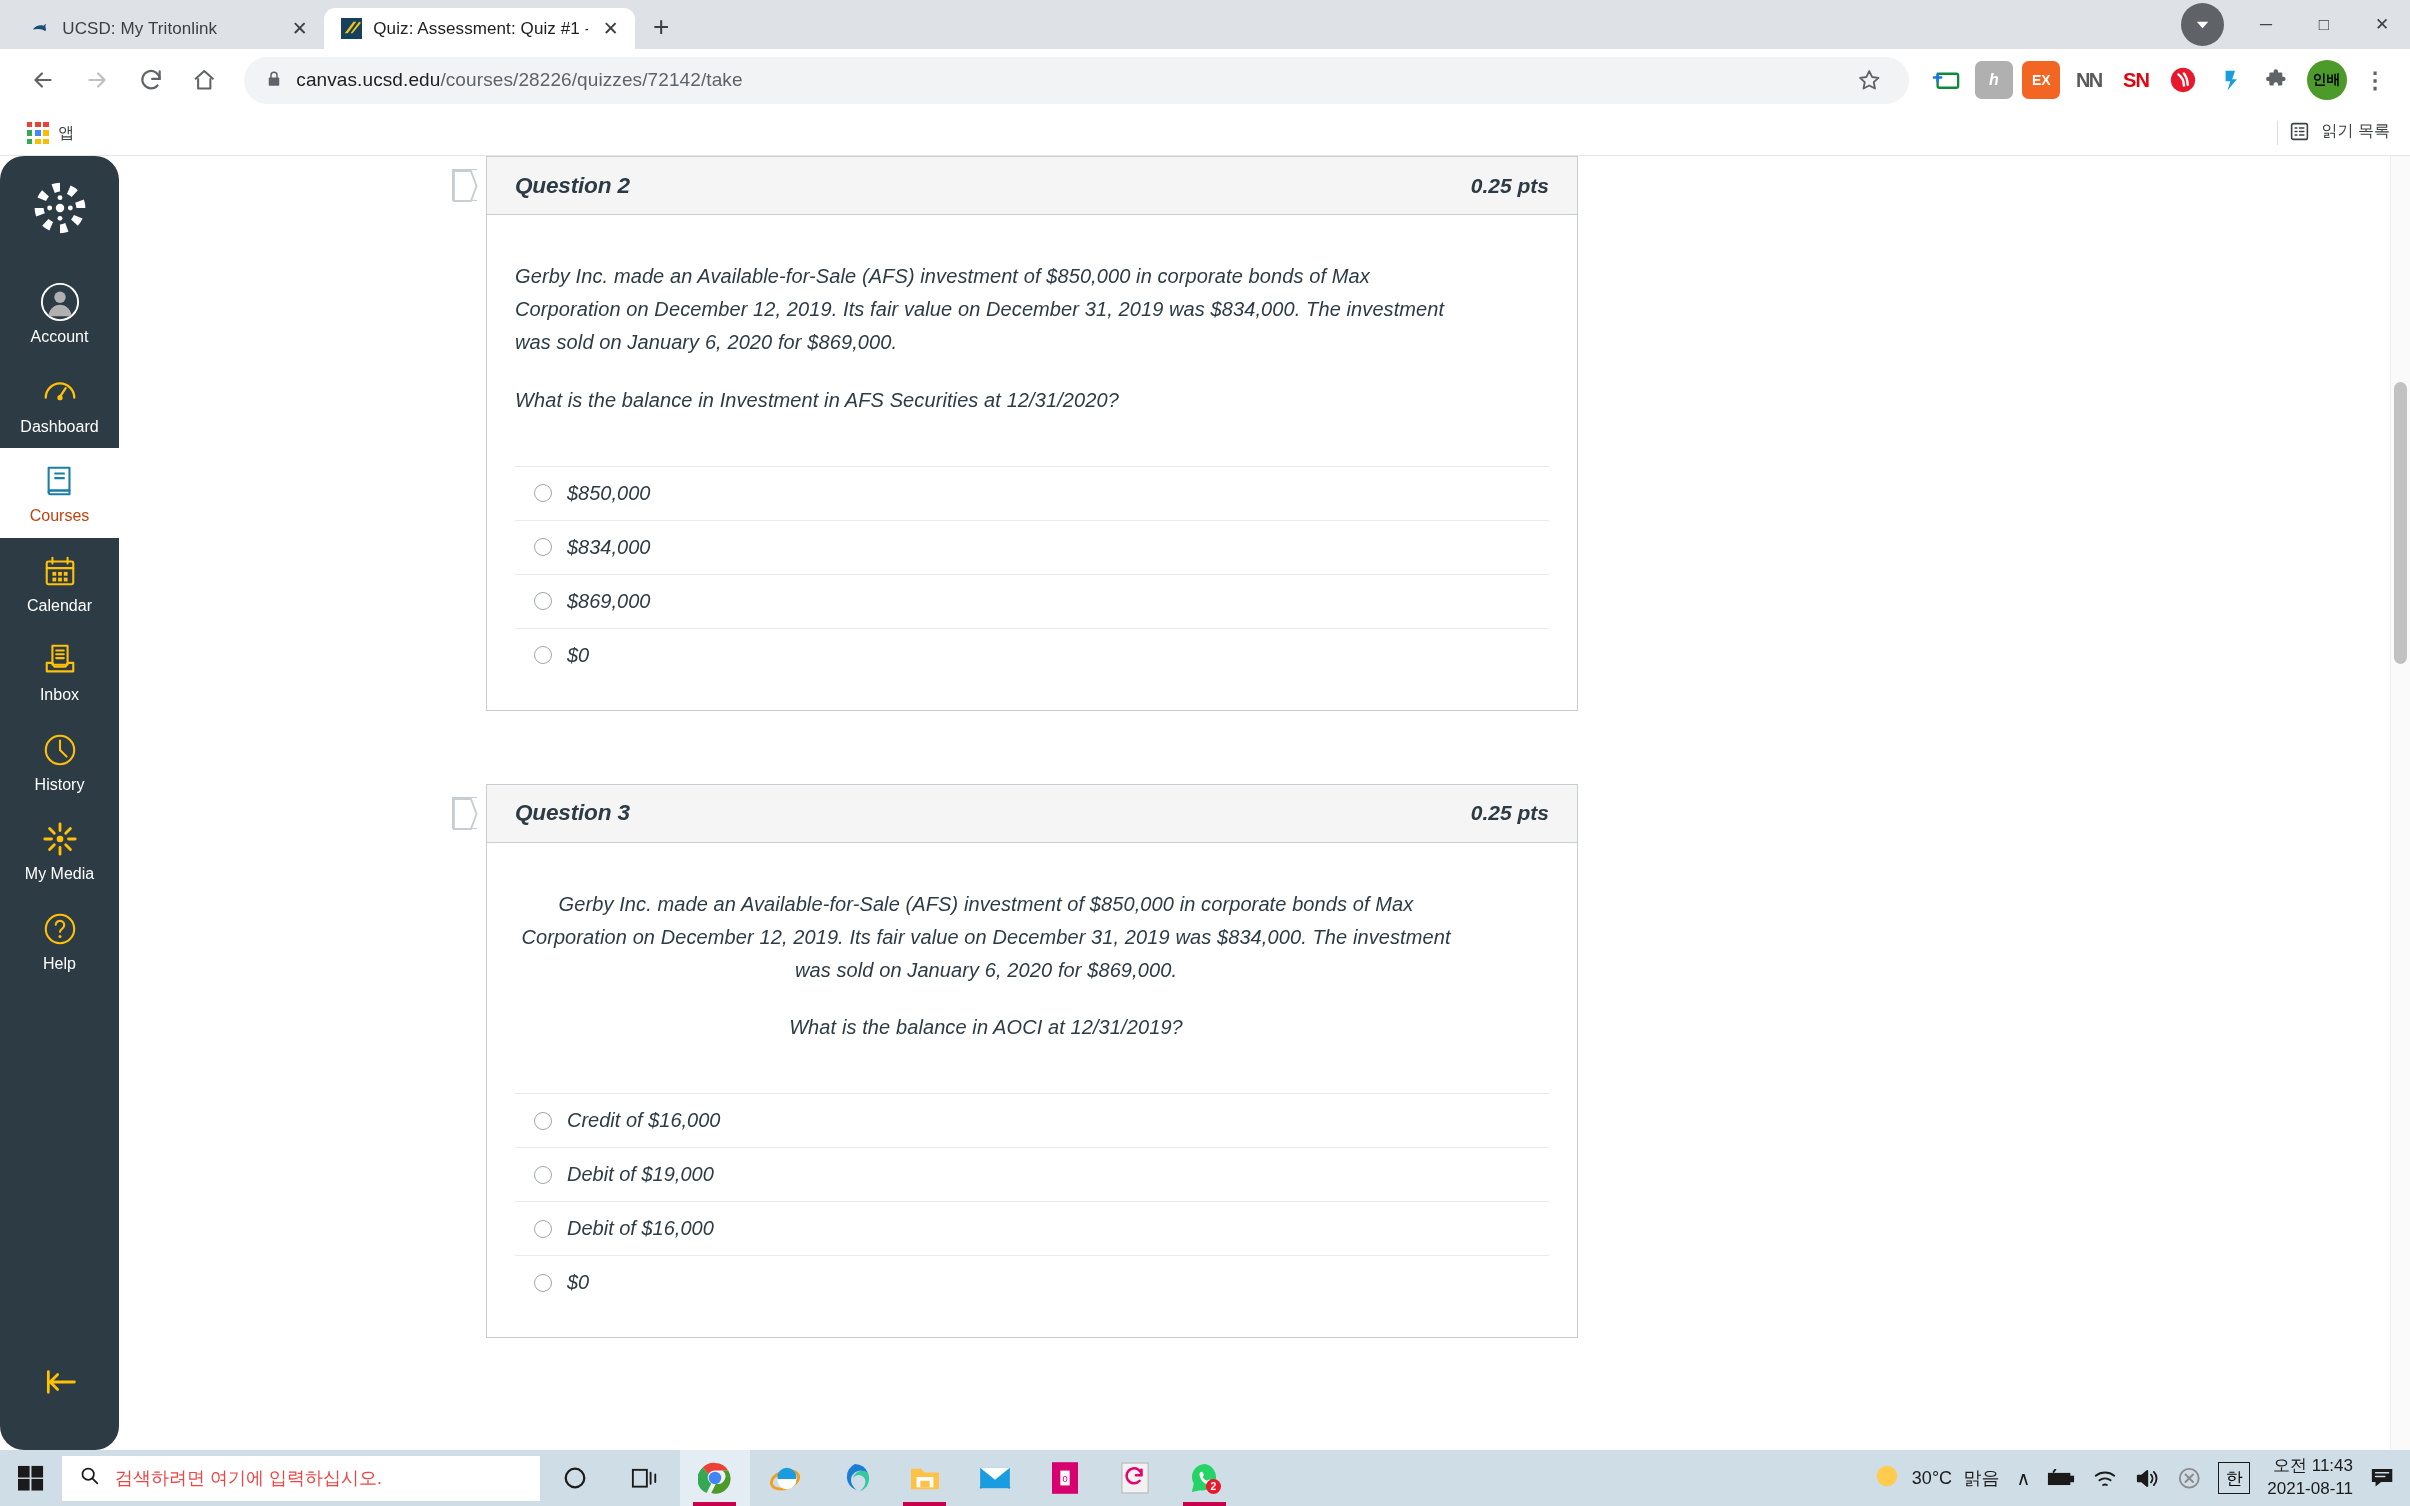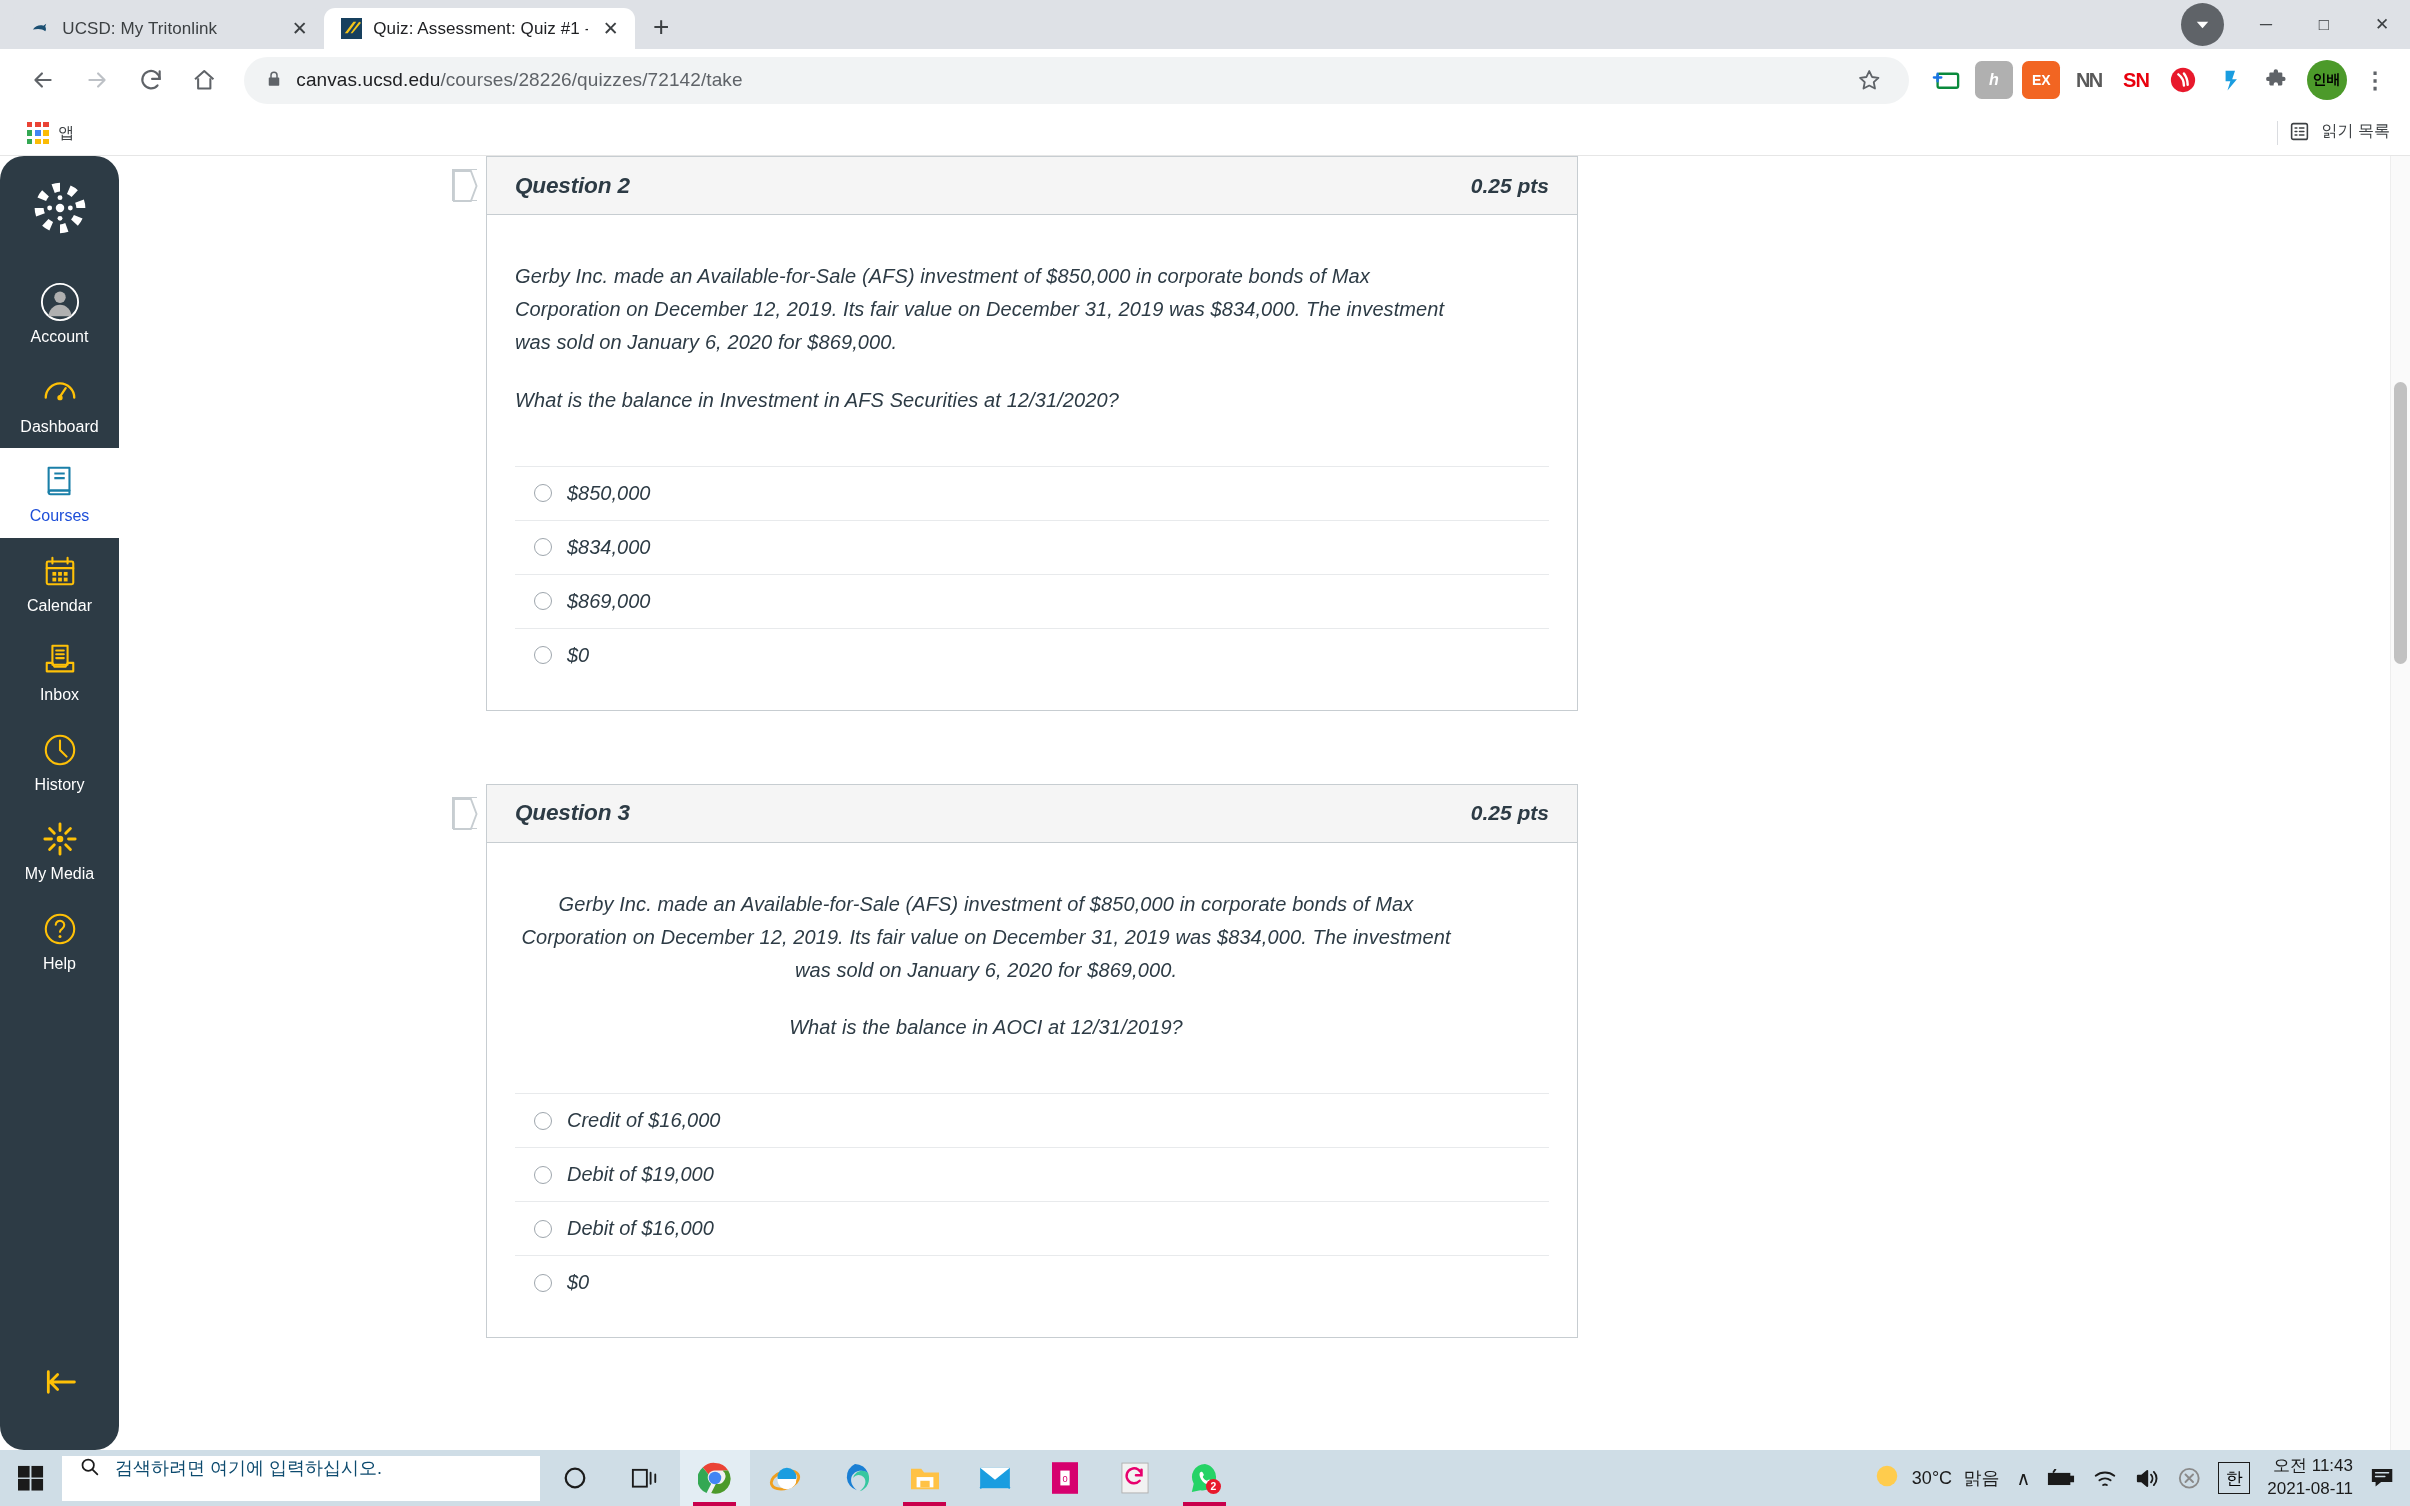--- a/index.html
+++ b/index.html
@@ -67,21 +67,21 @@
 
   .canvas-nav {
     width:119px; background:#2d3b45; flex:0 0 119px; position:relative;
     display:flex; flex-direction:column; align-items:center; padding-top:21px;border-radius:24px;
   }
   .canvas-logo { width:62px;height:62px;margin-bottom:30px; }
   .nav-item {
     width:119px; padding:11.3px 0 13px 0; display:flex; flex-direction:column;
     align-items:center; gap:4.7px; color:#ffffff; font-size:16px; line-height:1.1;
   }
-  .nav-item.active { background:#ffffff; color:#1d4ed8; }
+  .nav-item.active { background:#ffffff; color:#c2410c; }
   .nav-icon { width:43px;height:43px;display:flex;align-items:center;justify-content:center;}
   .nav-collapse { position:absolute; bottom:53px; left:0; width:119px;
      display:flex; align-items:center; justify-content:center; }
 
   .content { flex:1; background:#ffffff; position:relative; overflow:hidden; }
   .quiz-wrap { width: 1092px; margin-left: 367px; padding-top: 0px; }
 
   .q-marker {
     position:absolute; width:24.5px; height:32px;
     border:1.9px solid #c7cdd1; border-right:none; border-radius:0 0 0 0;
@@ -122,22 +122,22 @@
     background:#c1c1c1; border-radius:6.6px;
   }
 
   
   .taskbar {
     position:absolute; bottom:0; left:0; width:2411px; height:56px;
     background:#cfdde6; display:flex; align-items:center; padding:0 0 0 0;
   }
   .tb-start { width:62px;height:56px;display:flex;align-items:center;justify-content:center;}
   .tb-search {
-    width:478px; height:45px; background:#ffffff; display:flex; 
-    gap:15px; padding:0 17px; font-size:18px; color:#0c4a6e;
+    width:478px; height:45px; background:#ffffff; display:flex; align-items:center;
+    gap:15px; padding:0 17px; font-size:18px; color:#ef4444;
   }
   .tb-app { width:70px;height:56px;display:flex;align-items:center;justify-content:center;position:relative;}
   .tb-app.running::after {
     content:''; position:absolute; bottom:0; left:13px; width:43px; height:3.8px; background:#c9004c;
   }
   .tb-app.active { background:#e3edf3; }
   .tray { margin-left:auto; display:flex; align-items:center; gap:17px; padding-right:15px; }
   .tray-weather { display:flex; align-items:center; gap:11.3px; font-size:18px; color:#1b1b1b;}
   .tray-icon { display:flex; align-items:center; justify-content:center; color:#1b1b1b;}
   .tray-ime { width:32px;height:32px;border:1.4px solid #1b1b1b;display:flex;align-items:center;

